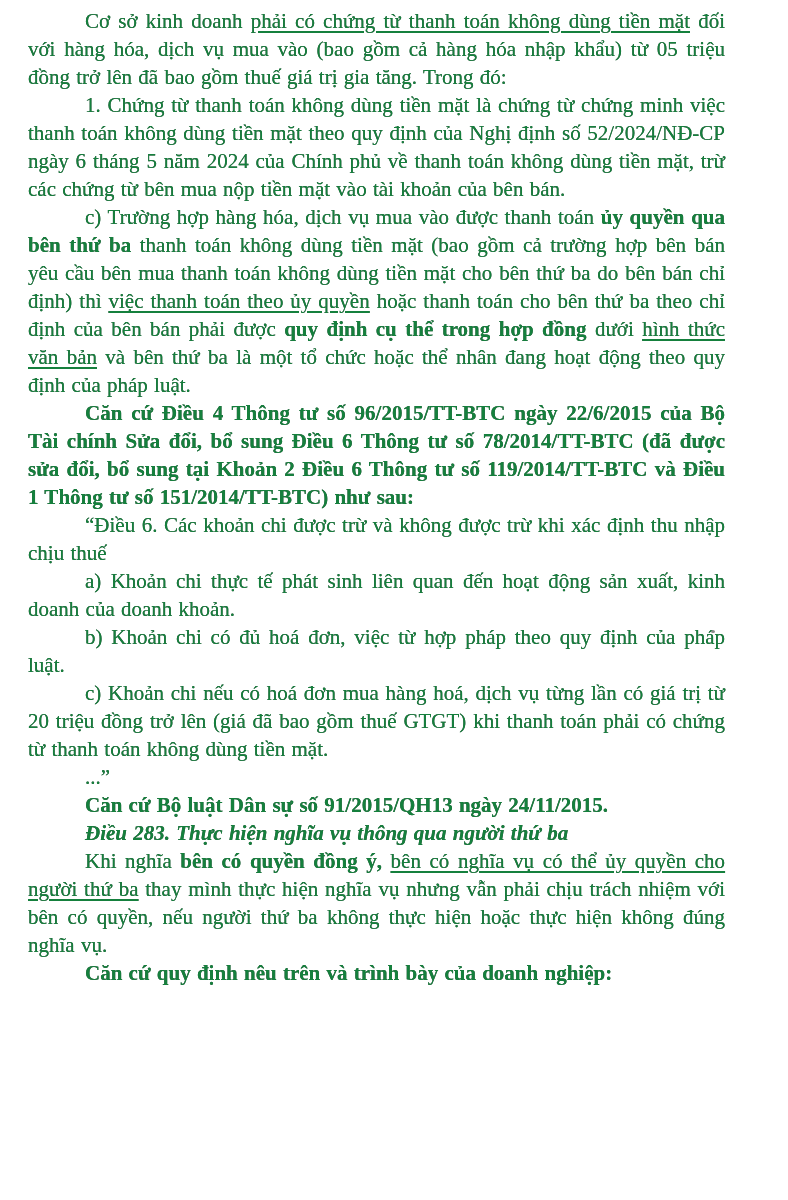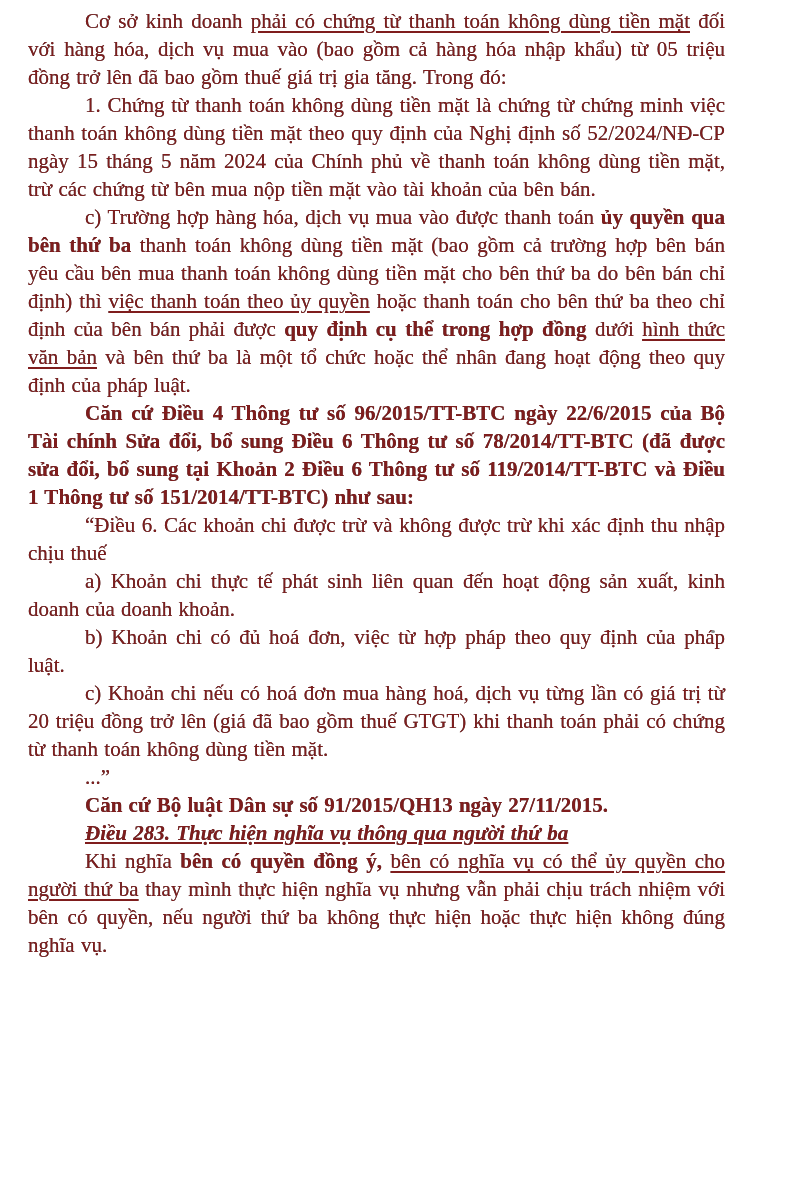--- a/index.html
+++ b/index.html
@@ -14,34 +14,34 @@
     position: relative;
   }
   .page {
     box-sizing: border-box;
     width: 752px;
     height: 1200px;
     padding: 7px 27px 0 28px;
     font-family: "Liberation Serif", "DejaVu Serif", serif;
     font-size: 21px;
     line-height: 28px;
-    color: #7f1d1d;
+    color: #15803d;
     text-shadow: 0 0 0.5px rgba(10,10,10,0.75);
   }
   p.para {
     margin: 0;
     text-align: justify;
     text-indent: 57px;
     word-spacing: 1px;
   }
   p.para.ellipsis-line {
     text-align: left;
   }
   span.bold { font-weight: 700; }
-  span.italic { font-style: italic; text-decoration: underline; }
+  span.italic { font-style: italic; }
   span.underline {
     text-decoration: underline;
     text-decoration-thickness: 1.6px;
     text-underline-offset: 3px;
   }
   .scan-artifact {
     position: absolute;
     width: 4px;
     height: 3px;
     background: #8a8a8a;
@@ -49,26 +49,27 @@
     left: 711px;
     top: 630px;
   }
 </style>
 </head>
 <body>
 
 <div class="page">
   <div>
       <p class="para"><span>Cơ sở kinh doanh </span><span class="underline">phải có chứng từ thanh toán không dùng tiền mặt</span><span> đối với hàng hóa, dịch vụ mua vào (bao gồm cả hàng hóa nhập khẩu) từ 05 triệu đồng trở lên đã bao gồm thuế giá trị gia tăng. Trong đó:</span></p>
-      <p class="para"><span>1. Chứng từ thanh toán không dùng tiền mặt là chứng từ chứng minh việc thanh toán không dùng tiền mặt theo quy định của Nghị định số 52/2024/NĐ-CP ngày 15 tháng 5 năm 2024 của Chính phủ về thanh toán không dùng tiền mặt, trừ các chứng từ bên mua nộp tiền mặt vào tài khoản của bên bán.</span></p>
+      <p class="para"><span>1. Chứng từ thanh toán không dùng tiền mặt là chứng từ chứng minh việc thanh toán không dùng tiền mặt theo quy định của Nghị định số 52/2024/NĐ-CP ngày 6 tháng 5 năm 2024 của Chính phủ về thanh toán không dùng tiền mặt, trừ các chứng từ bên mua nộp tiền mặt vào tài khoản của bên bán.</span></p>
       <p class="para"><span>c) Trường hợp hàng hóa, dịch vụ mua vào được thanh toán </span><span class="bold">ủy quyền qua bên thứ ba</span><span> thanh toán không dùng tiền mặt (bao gồm cả trường hợp bên bán yêu cầu bên mua thanh toán không dùng tiền mặt cho bên thứ ba do bên bán chỉ định) thì </span><span class="underline">việc thanh toán theo ủy quyền</span><span> hoặc thanh toán cho bên thứ ba theo chỉ định của bên bán phải được </span><span class="bold">quy định cụ thể trong hợp đồng</span><span> dưới </span><span class="underline">hình thức văn bản</span><span> và bên thứ ba là một tổ chức hoặc thể nhân đang hoạt động theo quy định của pháp luật.</span></p>
       <p class="para"><span class="bold">Căn cứ  Điều 4 Thông tư số 96/2015/TT-BTC ngày 22/6/2015  của Bộ Tài chính Sửa đổi, bổ sung Điều 6 Thông tư số 78/2014/TT-BTC (đã được sửa đổi, bổ sung tại Khoản 2 Điều 6 Thông tư số 119/2014/TT-BTC và Điều 1 Thông tư số 151/2014/TT-BTC) như sau:</span></p>
       <p class="para"><span>“Điều 6. Các khoản chi được trừ và không được trừ khi xác định thu nhập chịu thuế</span></p>
       <p class="para"><span>a) Khoản chi thực tế phát sinh liên quan đến hoạt động sản xuất, kinh doanh của doanh khoản.</span></p>
       <p class="para"><span>b) Khoản chi có đủ hoá đơn, việc từ hợp pháp theo quy định của pháp luật.</span></p>
       <p class="para"><span>c) Khoản chi nếu có hoá đơn mua hàng hoá, dịch vụ từng lần có giá trị từ 20 triệu đồng trở lên (giá đã bao gồm thuế GTGT) khi thanh toán phải có chứng từ thanh toán không dùng tiền mặt.</span></p>
       <p class="para ellipsis-line"><span>...”</span></p>
-      <p class="para"><span class="bold">Căn cứ Bộ luật Dân sự số 91/2015/QH13 ngày 27/11/2015.</span></p>
+      <p class="para"><span class="bold">Căn cứ Bộ luật Dân sự số 91/2015/QH13 ngày 24/11/2015.</span></p>
       <p class="para"><span class="bold italic">Điều 283. Thực hiện nghĩa vụ thông qua người thứ ba</span></p>
       <p class="para"><span>Khi nghĩa </span><span class="bold">bên có quyền đồng ý,</span><span> </span><span class="underline">bên có nghĩa vụ có thể ủy quyền cho người thứ ba</span><span> thay mình thực hiện nghĩa vụ nhưng vẫn phải chịu trách nhiệm với bên có quyền, nếu người thứ ba không thực hiện hoặc thực hiện không đúng nghĩa vụ.</span></p>
+      <p class="para"><span class="bold">Căn cứ quy định nêu trên và trình bày của doanh nghiệp:</span></p>
     </div>
   <div class="scan-artifact"></div>
 </div>
 
 </body></html>

